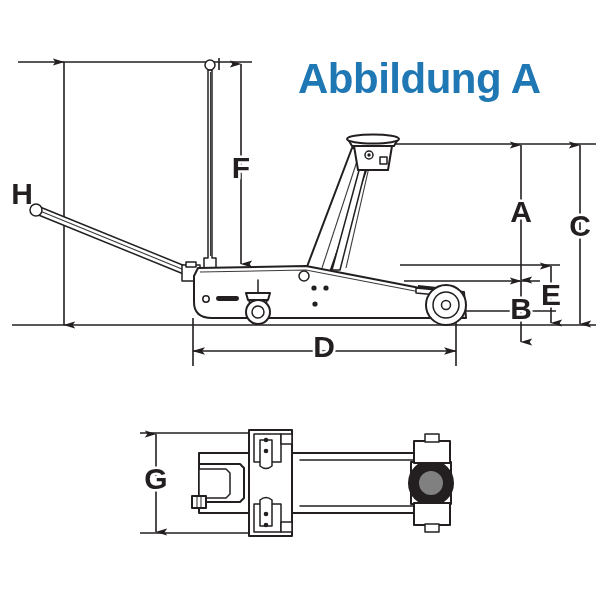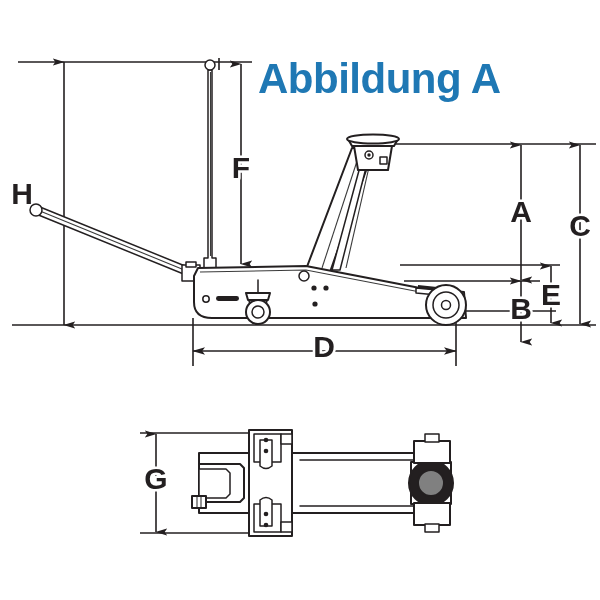--- a/index.html
+++ b/index.html
@@ -235,14 +235,14 @@
 
         <path class="outline" d="M414,441 L450,441 L450,463 L414,463 Z"></path>
         <path class="outline-thin" d="M425,434 L439,434 L439,442 L425,442 Z"></path>
         <path class="outline" d="M414,503 L450,503 L450,525 L414,525 Z"></path>
         <path class="outline-thin" d="M425,524 L439,524 L439,532 L425,532 Z"></path>
       </g>
 
     </g>
   </svg>
 
-  <div id="title" style="color: rgb(31, 120, 180);">Abbildung A</div>
+  <div id="title" style="color: rgb(31, 120, 180); margin-left: 40px;">Abbildung A</div>
 </div>
 
 </body></html>

